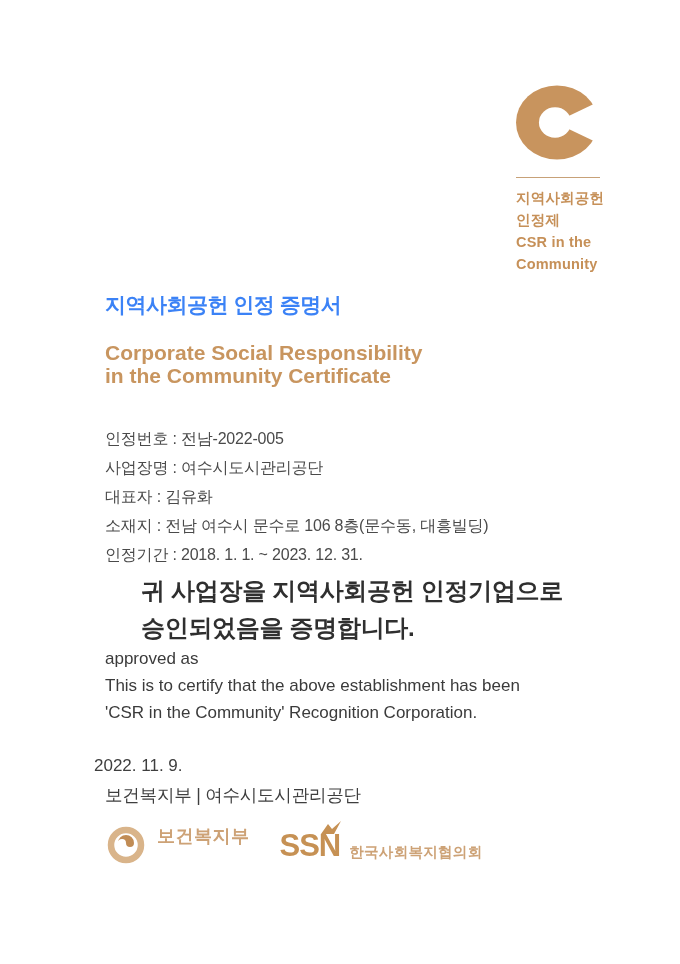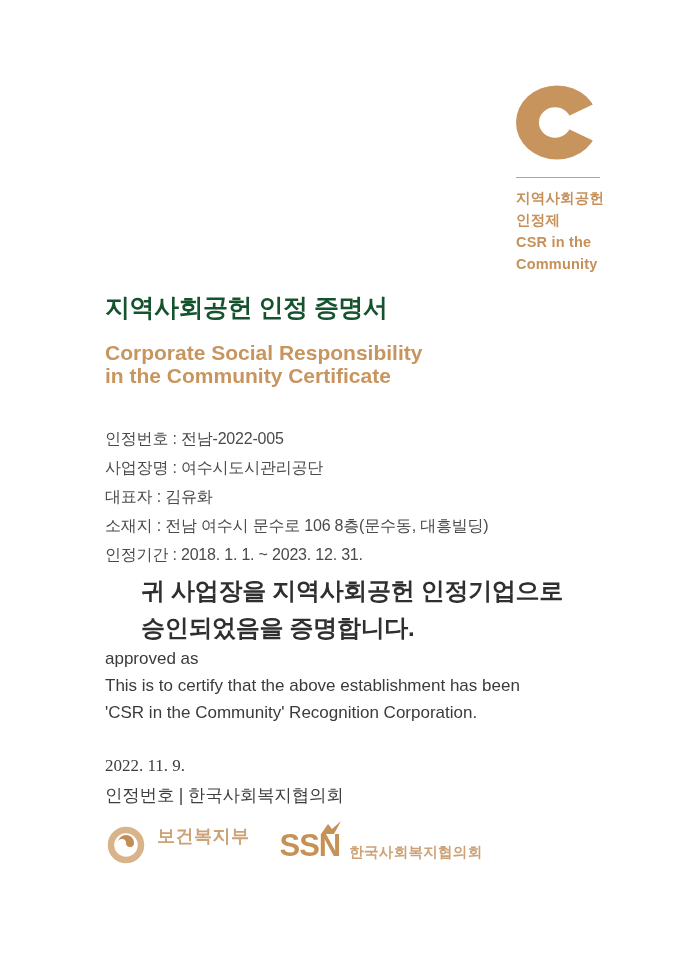--- a/index.html
+++ b/index.html
@@ -34,23 +34,23 @@
     line-height: 22px;
     color: #c69058;
     letter-spacing: 0.2px;
   }
 
   
   .title {
     position: absolute;
     left: 105px;
     top: 291px;
-    font-size: 25px;
+    font-size: 21px;
     font-weight: 800;
-    color: #14532d;
+    color: #3b82f6;
     letter-spacing: -0.5px;
     text-align: center;
   }
   .subtitle {
     position: absolute;
     left: 105px;
     top: 341px;
     font-size: 21px;
     font-weight: bold;
     color: #c8955f;
@@ -79,25 +79,24 @@
   .statement-en {
     position: absolute;
     left: 105px;
     top: 645px;
     font-size: 17px;
     color: #3b3b3b;
     line-height: 27px;
   }
   .issue-date {
     position: absolute;
-    left: 105px;
+    left: 94px;
     top: 756px;
     font-size: 17px;
     color: #3e3e3e;
-    font-family: Liberation Serif, serif;
   }
   .issuer-line {
     position: absolute;
     left: 105px;
     top: 783px;
     font-size: 17.5px;
     color: #3e3e3e;
     letter-spacing: -0.2px;
   }
 
@@ -193,21 +192,21 @@
     <div>귀 사업장을 지역사회공헌 인정기업으로</div>
     <div>승인되었음을 증명합니다.</div>
   </div>
   <div class="statement-en">
     <div>approved as</div>
     <div>This is to certify that the above establishment has been</div>
     <div>'CSR in the Community' Recognition Corporation.</div>
   </div>
 
   <div class="issue-date">2022. 11. 9.</div>
-  <div class="issuer-line">인정번호 | 한국사회복지협의회</div>
+  <div class="issuer-line">보건복지부 | 여수시도시관리공단</div>
 
   <div class="logo-row">
     <div class="mohw-group">
       <svg width="42" height="42" viewBox="0 0 42 42">
         <circle cx="21" cy="21" r="15" fill="none" stroke="#d9b48a" stroke-width="6.5"></circle>
         <path d="M13,19 A8,8 0 0,1 29,19 A4,4 0 0,1 21,19 A4,4 0 0,0 13,19 Z" fill="#c18c55"></path>
       </svg>
       <span class="mohw-label">보건복지부</span>
     </div>
     <div class="ssn-group">

